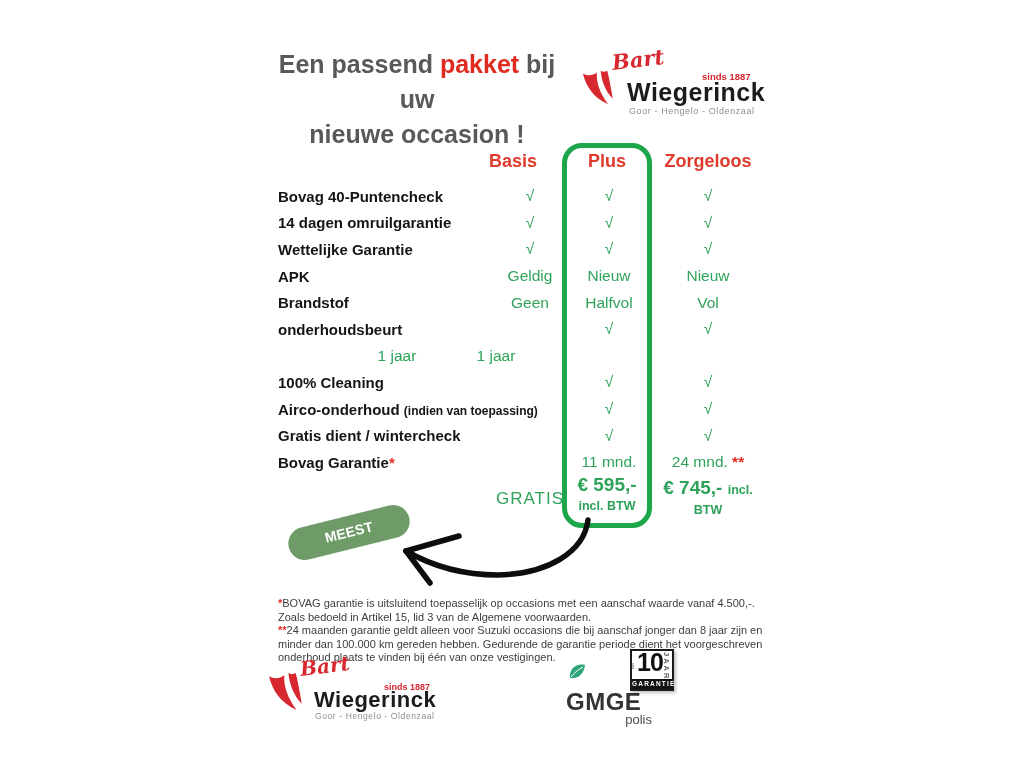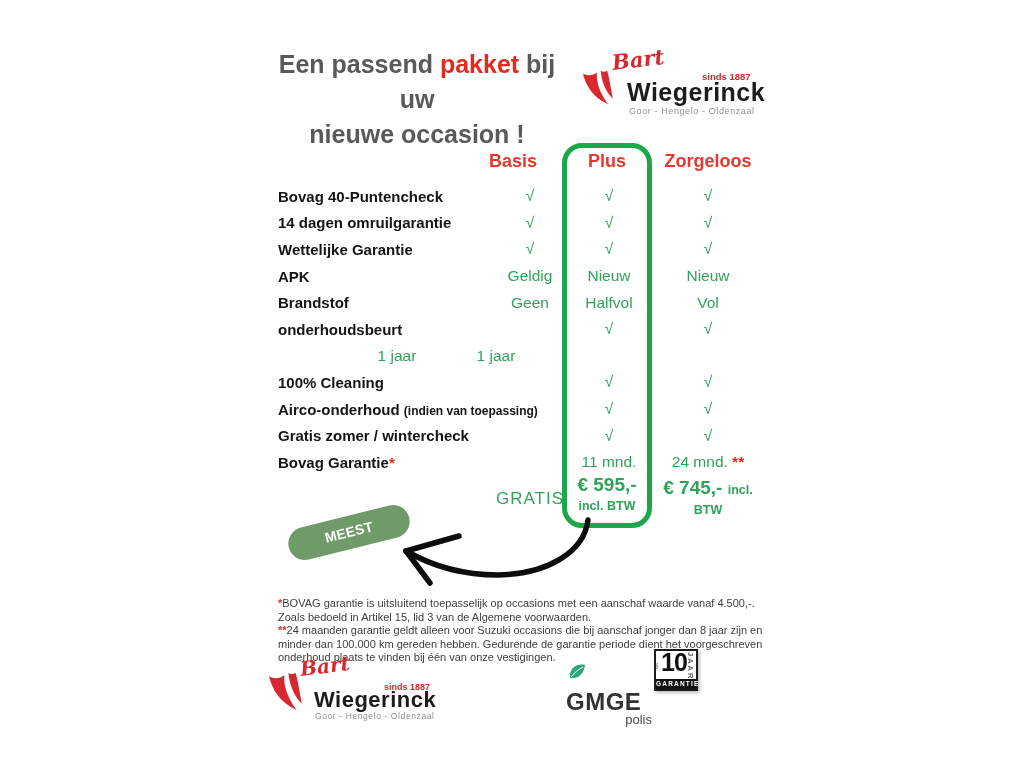--- a/index.html
+++ b/index.html
@@ -74,21 +74,21 @@
 
   
   .bovag{position:absolute;left:455px;top:676px;display:flex;}
   .bovag .sq{width:37px;height:35px;background:#121212;position:relative;}
   .bovag .yellow{width:57px;height:35px;background:#f6c50a;color:#141414;font-weight:bold;
                  font-size:17px;line-height:35px;text-align:center;letter-spacing:-.5px;}
   .gmge{position:absolute;left:566px;top:660px;width:86px;}
   .gmge .leaf{position:absolute;left:2px;top:2px;}
   .gmge .gname{position:absolute;left:0;top:28px;font-size:24px;font-weight:bold;color:#333;letter-spacing:.5px;}
   .gmge .gsub{position:absolute;right:0;top:52px;font-size:13px;color:#4a4a4a;}
-  .tenyear{position:absolute;left:654px;top:649px;width:44px;height:42px;background:#fff;
+  .tenyear{position:absolute;left:630px;top:649px;width:44px;height:42px;background:#fff;
            border:2px solid #1a1a1a;box-sizing:border-box;box-shadow:2px 2px 3px rgba(0,0,0,.25);}
   .tenyear .tot{position:absolute;left:-3px;top:12px;font-size:5px;color:#333;transform:rotate(-90deg);}
   .tenyear .num{position:absolute;left:5px;top:-3px;font-size:25px;font-weight:bold;color:#111;letter-spacing:-1px;}
   .tenyear .jaar{position:absolute;right:1px;top:1px;writing-mode:vertical-rl;font-size:7.5px;
                  letter-spacing:2px;color:#666;font-weight:bold;}
   .tenyear .gar{position:absolute;left:0;bottom:0;width:100%;height:10px;background:#111;color:#fff;
                 font-size:6.5px;letter-spacing:1.2px;line-height:10px;text-align:center;font-weight:bold;}
   .aop{position:absolute;left:678px;top:658px;width:90px;}
   .aop .a1{font-size:14.5px;font-weight:bold;color:#1d3a77;letter-spacing:1px;}
   .aop .a2{margin-top:1px;font-size:12.5px;font-weight:bold;color:#1d3a77;letter-spacing:.2px;
@@ -173,21 +173,21 @@
       <div class="cell c-plus">√</div>
       <div class="cell c-zorg">√</div>
     </div>
     <div class="row">
       <div class="lbl"><span>Airco-onderhoud </span><span class="sfx xs">(indien van toepassing)</span></div>
       <div class="cell c-basis"></div>
       <div class="cell c-plus">√</div>
       <div class="cell c-zorg">√</div>
     </div>
     <div class="row">
-      <div class="lbl"><span>Gratis zomer / wintercheck</span></div>
+      <div class="lbl"><span>Gratis dient / wintercheck</span></div>
       <div class="cell c-basis"></div>
       <div class="cell c-plus">√</div>
       <div class="cell c-zorg">√</div>
     </div>
     <div class="row">
       <div class="lbl"><span>Bovag Garantie</span><span class="star">*</span></div>
       <div class="cell c-basis"></div>
       <div class="cell c-plus">11 mnd.</div>
       <div class="cell c-zorg"><span>24 mnd. </span><span class="zstar">**</span></div>
     </div>

